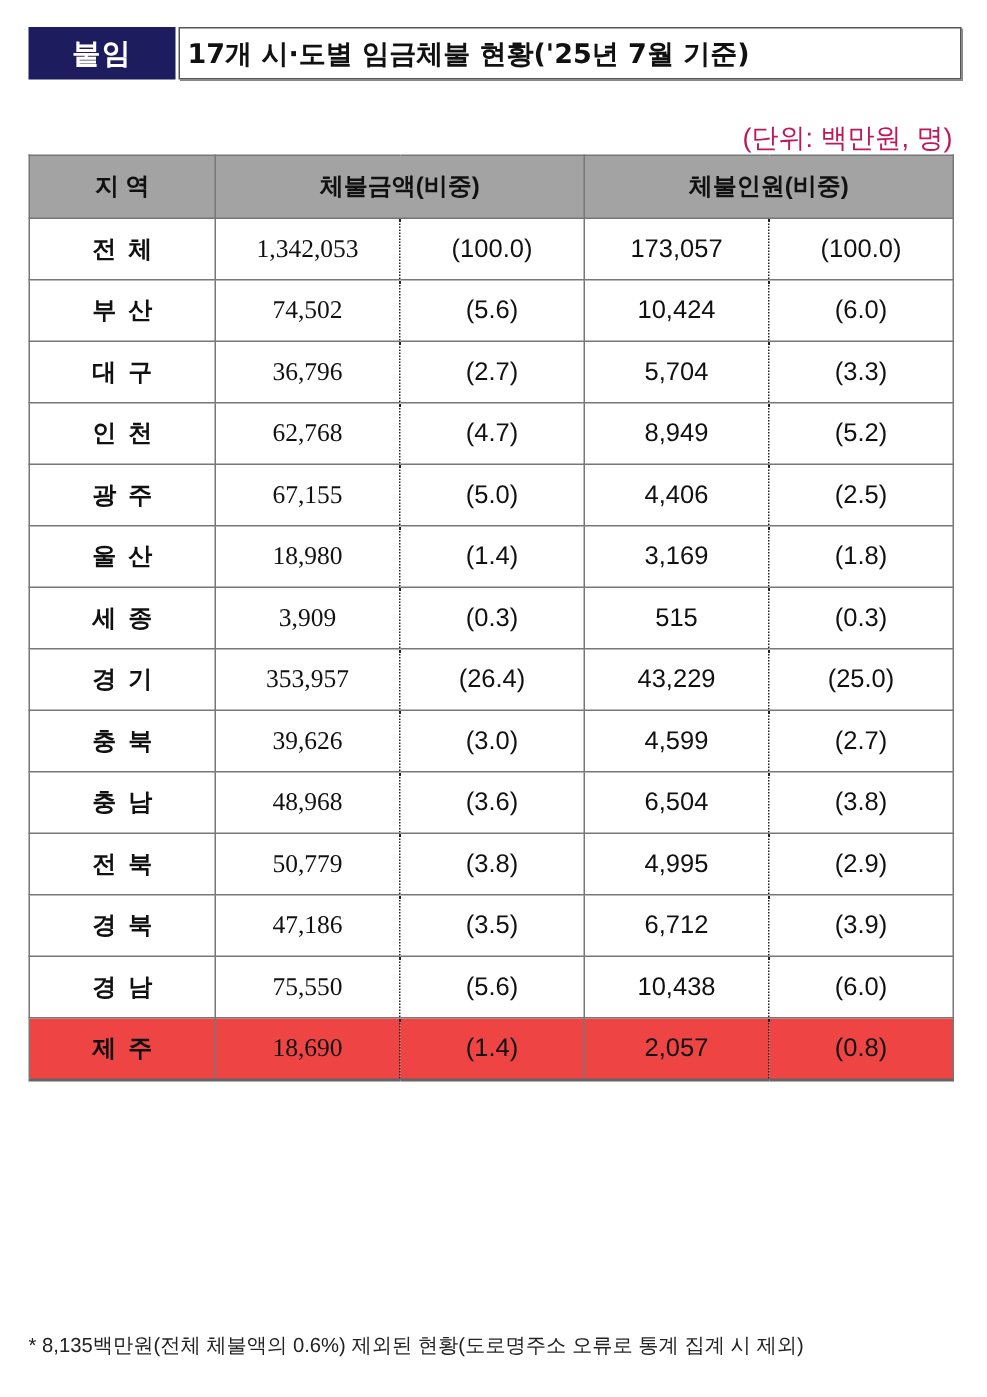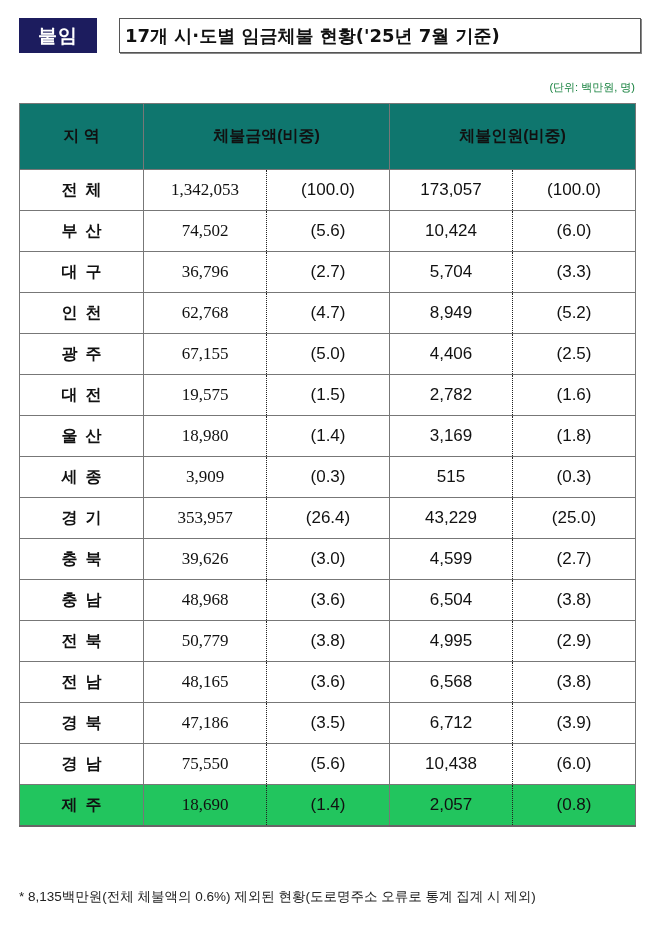--- a/index.html
+++ b/index.html
@@ -2,56 +2,56 @@
 <html><head>
   <meta charset="utf-8">
   <style>
     html, body { margin: 0; padding: 0; background: #ffffff; }
     body {
       width: 658px; height: 931px; position: relative; overflow: hidden;
       font-family: "DejaVu Sans", "Liberation Sans", sans-serif; color: #111;
     }
     .title-bar { position: absolute; left: 19px; top: 18px; height: 36px; width: 617px; }
     .badge {
-      position: absolute; left: 0; top: 0; width: 78px; height: 35px;
+      position: absolute; left: 0; top: 0; width: 98px; height: 35px;
       background: #1c1c5e; color: #fff; font-weight: bold; font-size: 19px;
       display: flex; align-items: center; justify-content: center; letter-spacing: 1px;
     }
     .title-box {
       position: absolute; left: 100px; top: 0; width: 515px; height: 33px;
       border: 1px solid #555; background: #fff; box-shadow: 1px 1px 0 #888;
       font-weight: bold; font-size: 18px; display: flex; align-items: center;
       padding-left: 5px; box-sizing: content-box;
     }
     .unit {
-      position: absolute; right: 23px; top: 80px; font-size: 11px; color: #15803d;
+      position: absolute; right: 23px; top: 80px; font-size: 18px; color: #be185d;
       font-family: "Liberation Sans", "DejaVu Sans", sans-serif;
     }
     table.data {
       position: absolute; left: 19px; top: 103px; width: 616px;
       border-collapse: collapse; table-layout: fixed;
       font-family: "Liberation Sans", "DejaVu Sans", sans-serif;
     }
     table.data col.c-region { width: 124px; }
     table.data col.c-val { width: 123px; }
     table.data th {
-      background: #0f766e; height: 41px; font-size: 16px; font-weight: bold;
-      border: 1px solid #777; text-align: center; padding: 12px;
+      background: #a3a3a3; height: 41px; font-size: 16px; font-weight: bold;
+      border: 1px solid #777; text-align: center; padding: 0;
     }
     table.data td {
       height: 40px; font-size: 17px; text-align: center; padding: 0;
       border-top: 1px solid #777; border-bottom: 1px solid #777;
       border-left: 1px solid #777; border-right: 1px solid #777;
     }
     table.data td.region { font-weight: bold; letter-spacing: 8px; padding-left: 8px; font-size: 16px; margin-top: 37px; }
     table.data td.amt { border-right: 1px dotted #222; font-family: Liberation Serif, serif; }
     table.data td.amtp { border-left: 1px dotted #222; }
     table.data td.ppl { border-right: 1px dotted #222; }
     table.data td.pplp { border-left: 1px dotted #222; }
-    table.data tr.highlight td { background: #22c55e; }
+    table.data tr.highlight td { background: #ef4444; }
     table.data tr:last-child td { border-bottom: 2px solid #666; }
     .footnote {
       position: absolute; left: 19px; top: 888px; width: 620px;
       font-family: Liberation Sans, sans-serif; font-size: 13.5px; color: #222;
       white-space: nowrap;
     }
   </style>
 </head>
 <body>
 
@@ -107,27 +107,20 @@
         <td class="pplp">(5.2)</td>
       </tr>
       <tr>
         <td class="region">광주</td>
         <td class="amt">67,155</td>
         <td class="amtp">(5.0)</td>
         <td class="ppl">4,406</td>
         <td class="pplp">(2.5)</td>
       </tr>
       <tr>
-        <td class="region">대전</td>
-        <td class="amt">19,575</td>
-        <td class="amtp">(1.5)</td>
-        <td class="ppl">2,782</td>
-        <td class="pplp">(1.6)</td>
-      </tr>
-      <tr>
         <td class="region">울산</td>
         <td class="amt">18,980</td>
         <td class="amtp">(1.4)</td>
         <td class="ppl">3,169</td>
         <td class="pplp">(1.8)</td>
       </tr>
       <tr>
         <td class="region">세종</td>
         <td class="amt">3,909</td>
         <td class="amtp">(0.3)</td>
@@ -156,27 +149,20 @@
         <td class="pplp">(3.8)</td>
       </tr>
       <tr>
         <td class="region">전북</td>
         <td class="amt">50,779</td>
         <td class="amtp">(3.8)</td>
         <td class="ppl">4,995</td>
         <td class="pplp">(2.9)</td>
       </tr>
       <tr>
-        <td class="region">전남</td>
-        <td class="amt">48,165</td>
-        <td class="amtp">(3.6)</td>
-        <td class="ppl">6,568</td>
-        <td class="pplp">(3.8)</td>
-      </tr>
-      <tr>
         <td class="region">경북</td>
         <td class="amt">47,186</td>
         <td class="amtp">(3.5)</td>
         <td class="ppl">6,712</td>
         <td class="pplp">(3.9)</td>
       </tr>
       <tr>
         <td class="region">경남</td>
         <td class="amt">75,550</td>
         <td class="amtp">(5.6)</td>

